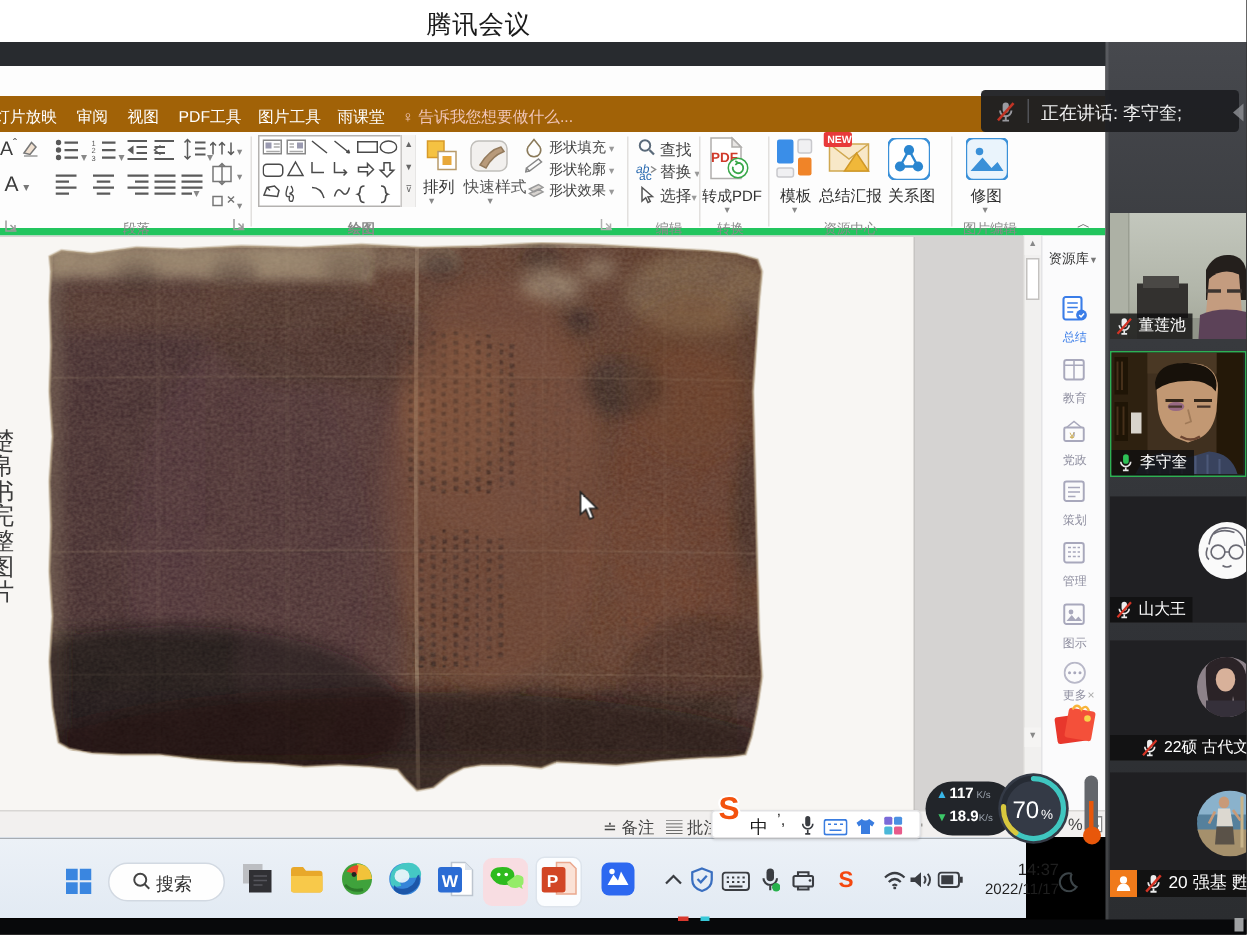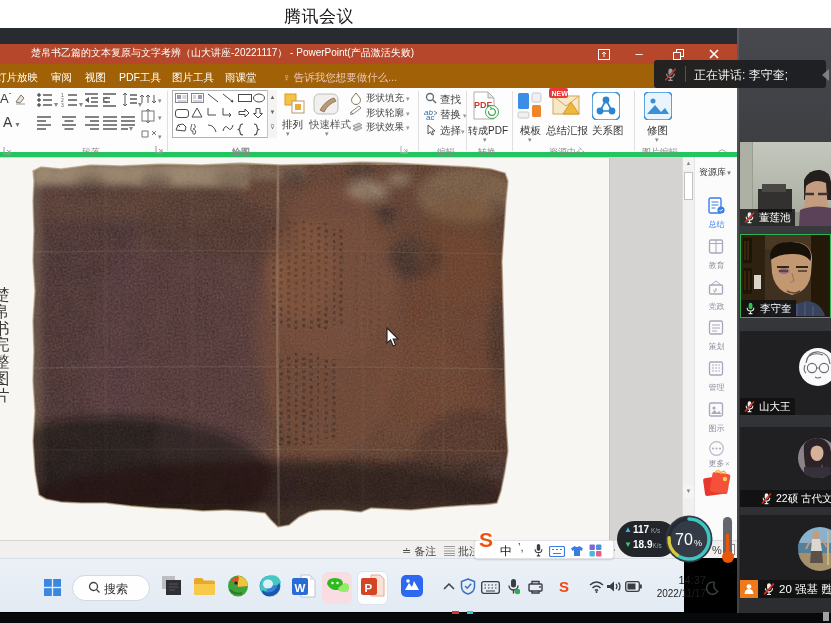--- a/index.html
+++ b/index.html
@@ -33,43 +33,28 @@
   #blackstrip { left:0; top:613px; width:831px; height:10px; background:#08090b; }
   .tico { top:15px; width:24px; height:24px; }
 </style>
 </head>
 <body>
 <div class="abs" id="topbar">
     <span class="abs title">腾讯会议</span>
   </div>
 <div class="abs" id="darkstrip"></div>
 <div class="abs" id="ppt">
-  <div class="abs" id="titlebar">
-    <span class="abs t">楚帛书乙篇的文本复原与文字考辨（山大讲座-20221117） - PowerPoint(产品激活失败)</span>
-    <svg class="abs" style="left:598px;top:5px" width="12" height="11">
-        <rect x="0.5" y="0.5" width="11" height="10" fill="none" stroke="#fff" stroke-width="1"></rect>
-        <path d="M6 8 L6 3 M4 5 L6 3 L8 5" stroke="#fff" stroke-width="1" fill="none"></path>
-      </svg>
-    <span class="abs winbtn" style="left:624px;font-size:13px;">–</span>
-    <svg class="abs" style="left:673px;top:5px" width="11" height="11">
-        <rect x="3.5" y="0.5" width="7" height="7" fill="none" stroke="#fff"></rect>
-        <rect x="0.5" y="3.5" width="7" height="7" fill="#b7472a" stroke="#fff"></rect>
-      </svg>
-    <svg class="abs" style="left:709px;top:5px" width="10" height="10">
-        <path d="M1 1 L9 9 M9 1 L1 9" stroke="#fff" stroke-width="1.6"></path>
-      </svg>
-  </div>
   <div class="abs" id="tabrow">
     <span class="abs tab" style="left:-4px;">灯片放映</span>
     <span class="abs tab" style="left:51px;">审阅</span>
     <span class="abs tab" style="left:85px;">视图</span>
     <span class="abs tab" style="left:119px;">PDF工具</span>
     <span class="abs tab" style="left:172px;">图片工具</span>
     <span class="abs tab" style="left:225px;">雨课堂</span>
-    <span class="abs tab" style="left:268px; color:#f0c5b8;margin-left:15px;">♀ 告诉我您想要做什么...</span>
+    <span class="abs tab" style="left:268px; color:#f0c5b8;">♀ 告诉我您想要做什么...</span>
   </div>
   <div class="abs" id="ribbon">
 
     <span class="abs" style="left:0px;top:3px;font-size:13px;color:#3c3c3c;">A<sup style="font-size:8px">ˆ</sup></span>
     <svg class="abs" style="left:14px;top:5px" width="12" height="12">
         <path d="M2 9 L7 2 L10 5 L6 10 Z" fill="#f0e0d0" stroke="#777"></path>
         <path d="M2 11 L11 11" stroke="#999"></path>
       </svg>
     <span class="abs" style="left:3px;top:26px;font-size:14px;color:#3c3c3c;">A <span style="font-size:8px;color:#777">▾</span></span>
     <svg class="abs" style="left:3px;top:58px" width="9" height="9">

